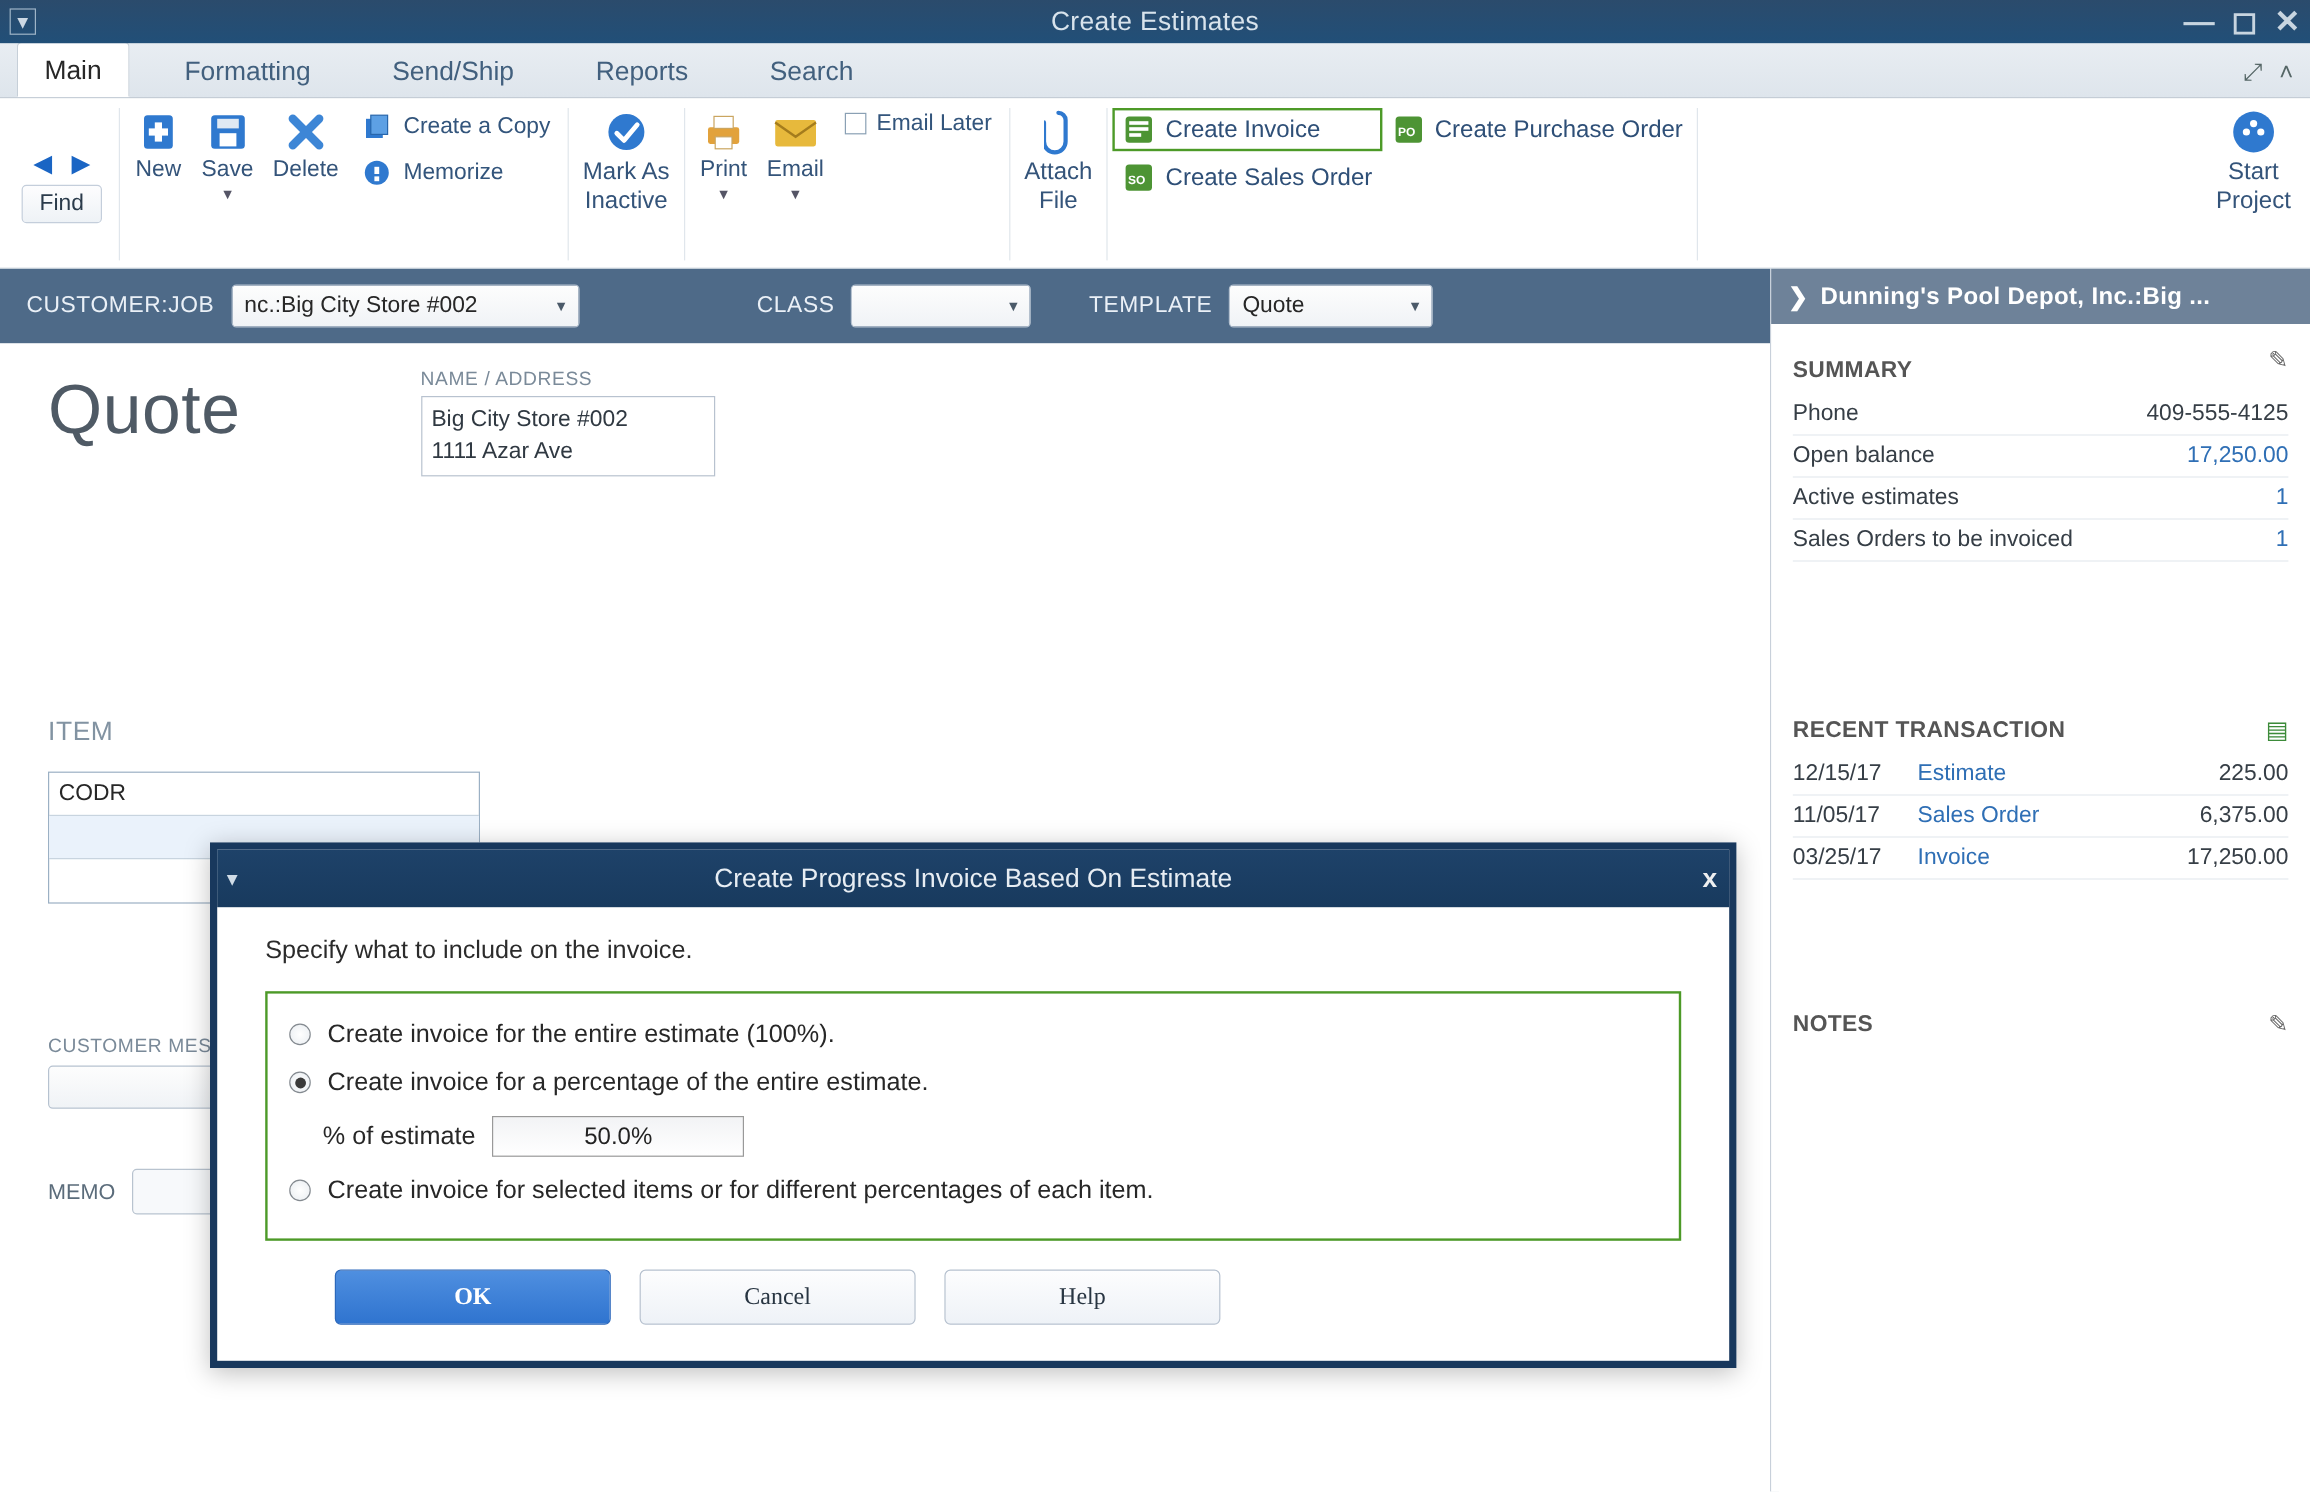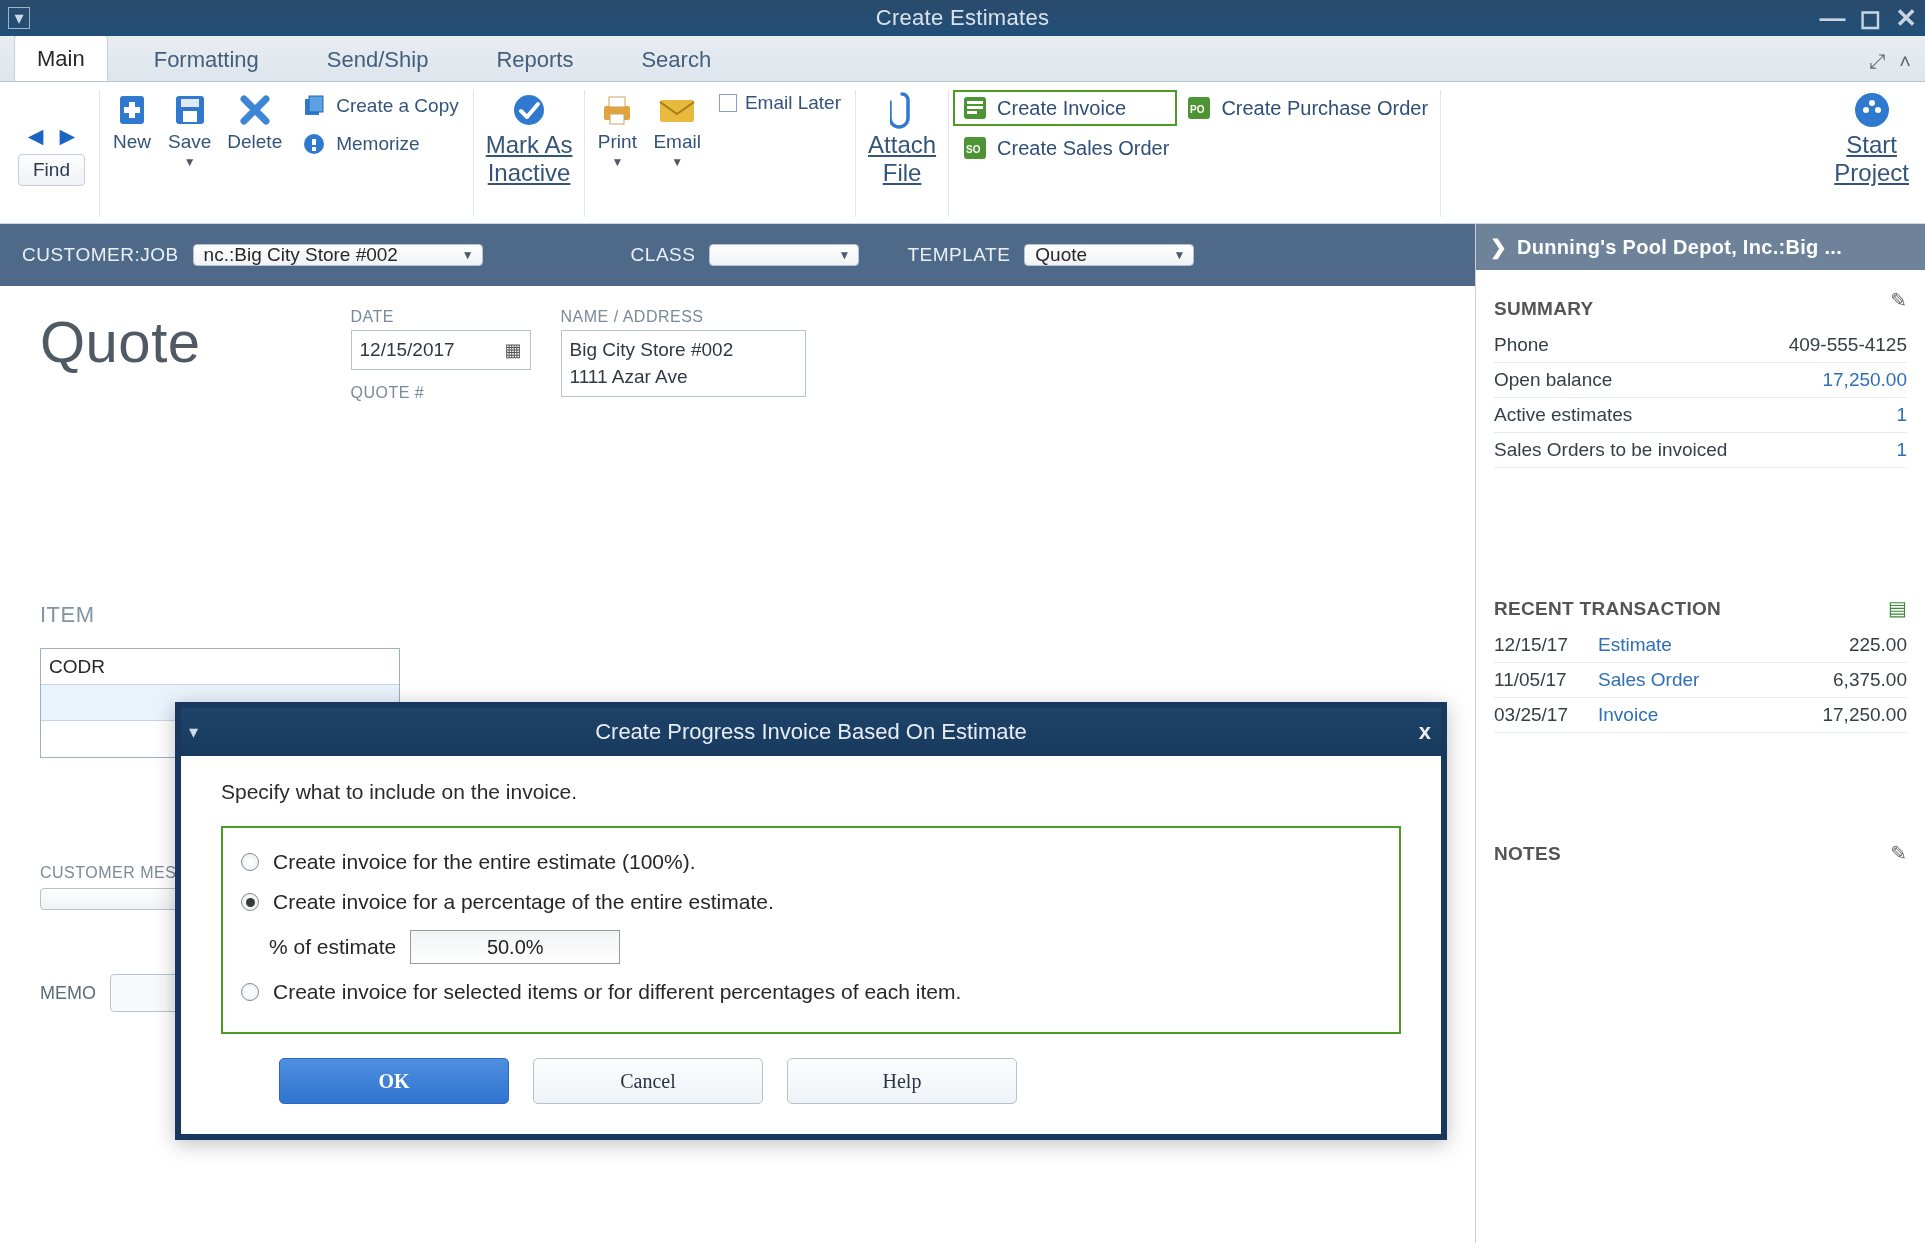--- a/index.html
+++ b/index.html
@@ -52,21 +52,21 @@
     display:flex;
     align-items:flex-start;
     padding:6px 10px 4px;
     gap:4px;
     height:142px;
   }
   .tool-group { display:flex; flex-direction:column; align-items:center; gap:2px; padding:2px 8px; position:relative; height:100%; }
   .tool-sep { width:1px; background:#e0e6ec; align-self:stretch; margin:2px 2px; }
   .tool-btn { display:flex; flex-direction:column; align-items:center; justify-content:flex-start; gap:2px; color:#3e5a77; font-size:18px; cursor:pointer; padding:2px 6px;}
   .tool-btn .lbl { color:#34547a; font-size:19px; line-height:1.1; text-align:center;}
-  .tool-btn .lbl.small {font-size:24px;text-decoration:underline;}
+  .tool-btn .lbl.small {font-size:20px;}
   .tool-btn .dd { font-size:12px; color:#556;}
   .tool-icon { width:40px; height:40px; display:flex; align-items:center; justify-content:center; }
   .mini-row { display:flex; align-items:center; gap:8px; color:#33557c; font-size:19px;}
   .nav-arrows { display:flex; gap:6px; }
   .nav-arrows span {font-size:26px; font-weight:bold;}
   .nav-arrows .left{color:#1a65c4;}
   .nav-arrows .right{color:#1a65c4;}
   .find-btn { border:1px solid #c4cedb; border-radius:4px; padding:4px 14px; background:linear-gradient(#fdfdfe,#eef2f6); font-size:19px; color:#2b3b4b; cursor:pointer;}
   .create-links { display:flex; flex-direction:column; gap:8px; padding-top:4px;}
   .create-link { display:flex; align-items:center; gap:8px; color:#2e4f77; font-size:20px; cursor:pointer; padding:2px 6px;}
@@ -76,21 +76,21 @@
   
   .form-head {
     background:#4e6a88;
     height:62px;
     display:flex; align-items:center; gap:14px;
     padding:0 22px;
     color:#eaf0f7; font-size:19px;
   }
   .form-head .lbl{letter-spacing:.5px;}
   .ddl {
-    height:22px; background:linear-gradient(#fdfdfd,#f0f3f6); border:1px solid #b6c2d0; border-radius:4px;
+    height:36px; background:linear-gradient(#fdfdfd,#f0f3f6); border:1px solid #b6c2d0; border-radius:4px;
     display:flex; align-items:center; padding:0 28px 0 10px; position:relative; color:#303a43; font-size:19px;
     min-width:90px;
   }
   .ddl::after{content:"▼"; position:absolute; right:8px; color:#4b5a69; font-size:12px;}
   
   .content { display:flex; height:calc(100% - 36px - 46px - 142px); }
   .left-pane{flex:1; position:relative; background:#fff; display:flex; flex-direction:column;}
   .right-rail{width:450px; background:#e3e8ef; border-left:1px solid #c8d0da; display:flex; flex-direction:column;}
   
   .quote-area{padding:22px 30px 0 40px; display:flex; gap:30px; align-items:flex-start;}
@@ -344,28 +344,20 @@
       <div class="ddl" style="width:150px;"></div>
       <span style="flex:0 0 20px;"></span>
       <span class="lbl">TEMPLATE</span>
       <div class="ddl" style="width:170px;color:#272727;">Quote</div>
     </div>
 
     <div class="quote-area">
       <div class="quote-title">Quote</div>
       <div style="width:90px;"></div>
       <div class="field-col">
-        <span class="field-lbl">DATE</span>
-        <div class="tbox date">
-            <span>12/15/2017</span>
-            <span class="cal-icn">▦</span>
-          </div>
-        <span class="field-lbl" style="margin-top:10px;">QUOTE #</span>
-      </div>
-      <div class="field-col">
         <span class="field-lbl">NAME / ADDRESS</span>
         <div class="tbox addr">
           <span>Big City Store #002</span>
           <span>1111 Azar Ave</span>
         </div>
       </div>
     </div>
 
     <div class="item-area">
       <div class="item-lbl">ITEM</div>

